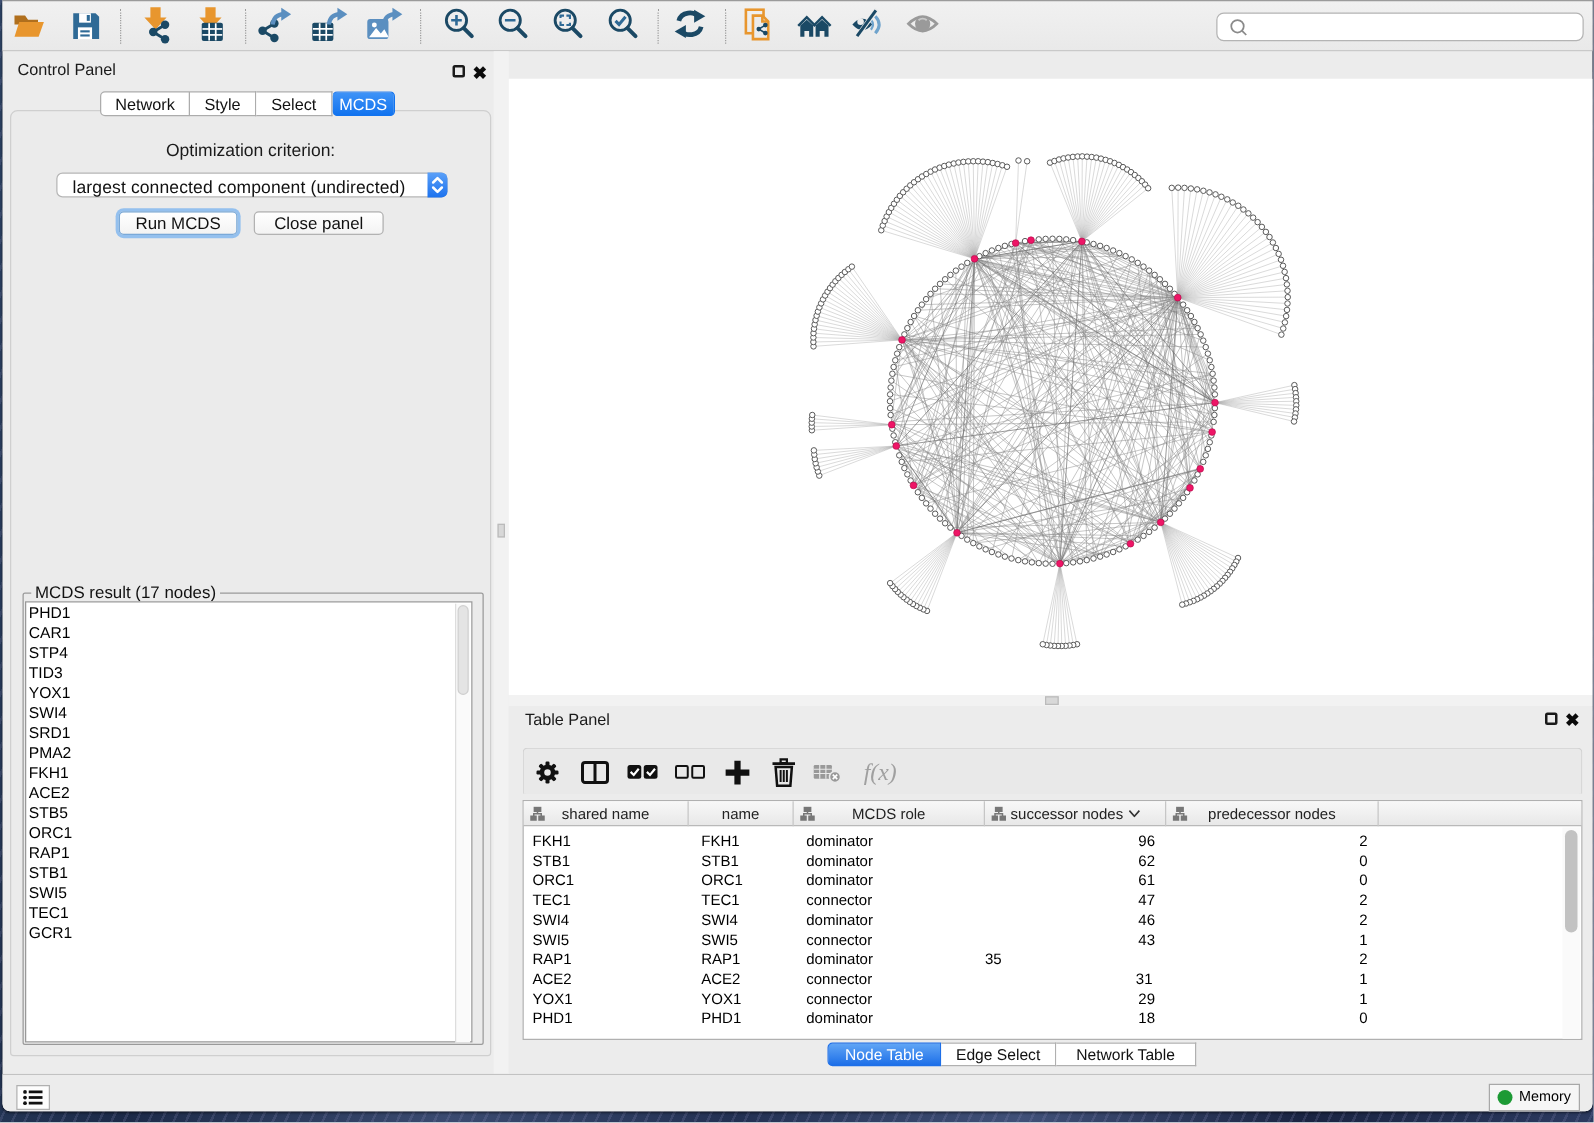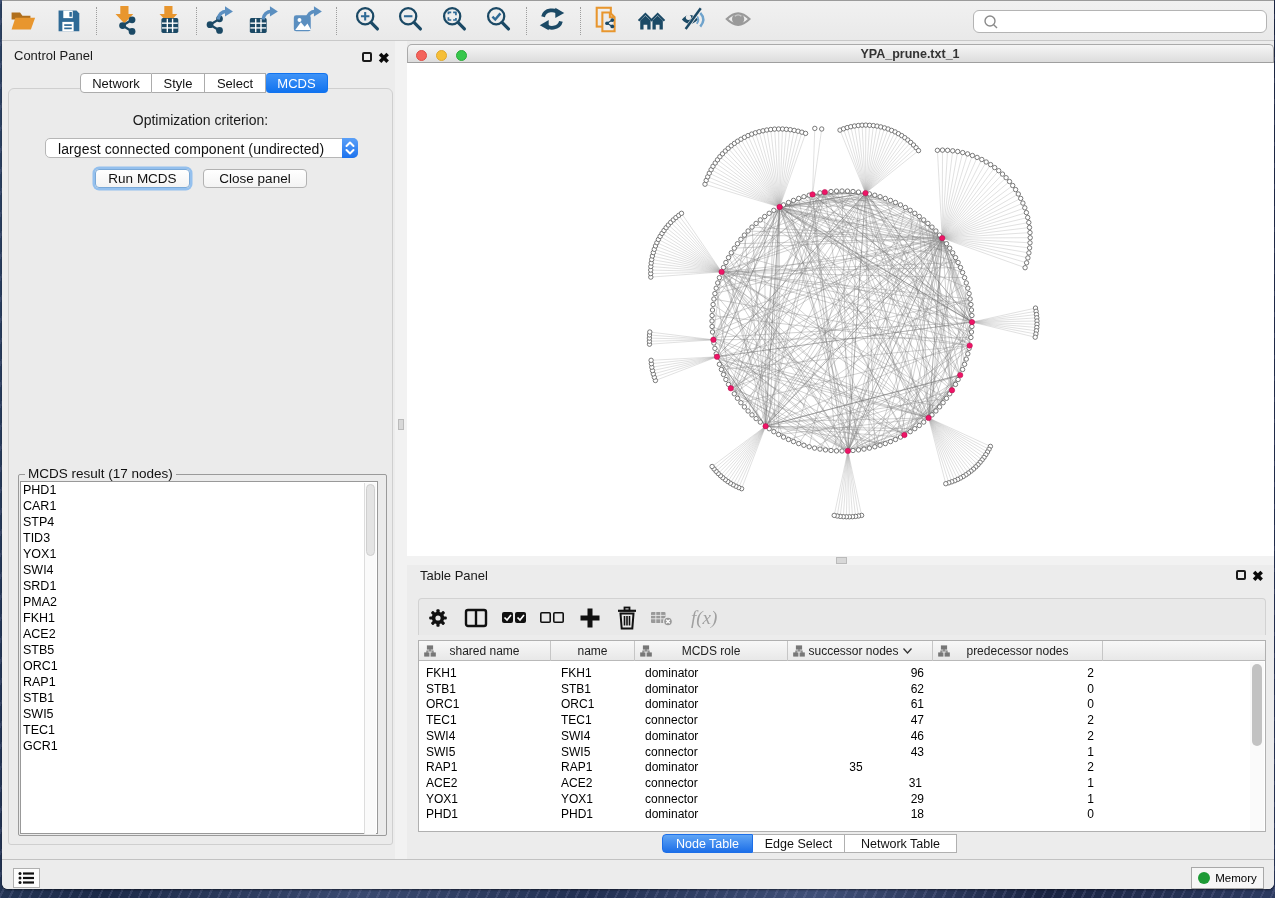--- a/index.html
+++ b/index.html
@@ -264,21 +264,21 @@
       </div>
 </div>
 
 <div id="cp-title">Control Panel</div>
 <div class="winbtn-sq" style="left:362px; top:52px;"></div>
 <div class="winbtn-x" style="left:378px; top:51px;">✖</div>
 <div id="cp-tabs">
   <div class="cptab" style="width:72px">Network</div>
   <div class="cptab" style="width:53px">Style</div>
   <div class="cptab" style="width:61px">Select</div>
-  <div class="cptab sel" style="width:62px">MCDS</div>
+  <div class="cptab sel" style="width:50px">MCDS</div>
 </div>
 <div id="cp-pane"></div>
 <div id="dropdown">
   <div id="dd-text">largest connected component (undirected)</div>
   <div id="dd-step"><svg width="16" height="20" viewBox="0 0 16 20">
           <path d="M4.5 8 L8 4.5 L11.5 8" fill="none" stroke="#fff" stroke-width="2" stroke-linecap="round" stroke-linejoin="round"></path>
           <path d="M4.5 12 L8 15.5 L11.5 12" fill="none" stroke="#fff" stroke-width="2" stroke-linecap="round" stroke-linejoin="round"></path>
         </svg></div>
 </div>
 <div id="opt-label">Optimization criterion:</div>
@@ -305,26 +305,20 @@
   <div class="li">TEC1</div>
       <div class="li">GCR1</div>
   <div id="mcdsscroll">
         <div id="mcdsthumb"></div>
       </div>
 </div>
 
 <div id="vgutter"></div>
     <div id="vhandle"></div>
 
-<div id="nettitle">
-  <div class="light" style="left:8px; background:#f4645c; border:0.5px solid #df4e45;"></div>
-  <div class="light" style="left:28px; background:#f6bf38; border:0.5px solid #e0a92d;"></div>
-  <div class="light" style="left:48px; background:#37c74c; border:0.5px solid #2aab3a;"></div>
-  <div id="net-name">YPA_prune.txt_1</div>
-</div>
 <div id="netcanvas"><svg width="868" height="493" viewBox="0 0 868 493">
 <g stroke="#aaaaaa" stroke-width="0.5" stroke-opacity="0.7">
 <line x1="372.6" y1="144.0" x2="298.0" y2="121.2"></line>
 <line x1="372.6" y1="144.0" x2="299.2" y2="117.4"></line>
 <line x1="372.6" y1="144.0" x2="300.7" y2="113.8"></line>
 <line x1="372.6" y1="144.0" x2="302.3" y2="110.2"></line>
 <line x1="372.6" y1="144.0" x2="304.1" y2="106.7"></line>
 <line x1="372.6" y1="144.0" x2="306.0" y2="103.3"></line>
 <line x1="372.6" y1="144.0" x2="308.2" y2="100.0"></line>
 <line x1="372.6" y1="144.0" x2="310.5" y2="96.8"></line>
@@ -1297,21 +1291,21 @@
           <span style="left:7px">SWI5</span>
           <span style="left:142px">SWI5</span>
           <span style="left:226px">connector</span>
           <span style="left:369px;width:136px;text-align:right">43</span>
           <span style="left:514px;width:161px;text-align:right">1</span>
         </div>
     <div class="trow" style="top:118.2px">
           <span style="left:7px">RAP1</span>
           <span style="left:142px">RAP1</span>
           <span style="left:226px">dominator</span>
-          <span style="left:369px;width:136px;text-align:center">35</span>
+          <span style="left:369px;width:136px;text-align:left">35</span>
           <span style="left:514px;width:161px;text-align:right">2</span>
         </div>
     <div class="trow" style="top:133.9px">
           <span style="left:7px">ACE2</span>
           <span style="left:142px">ACE2</span>
           <span style="left:226px">connector</span>
           <span style="left:367px;width:136px;text-align:right">31</span>
           <span style="left:514px;width:161px;text-align:right">1</span>
         </div>
     <div class="trow" style="top:149.6px">

